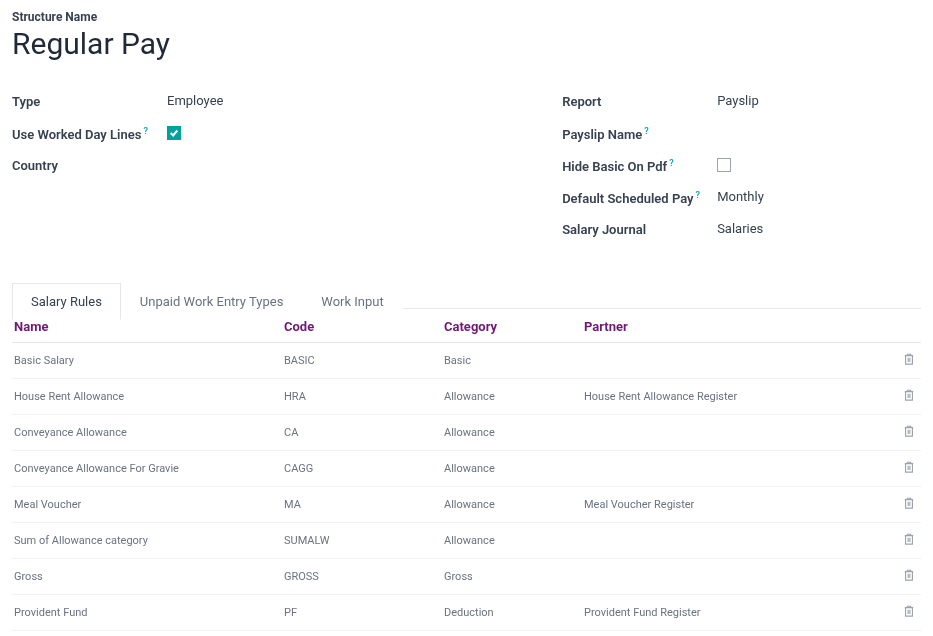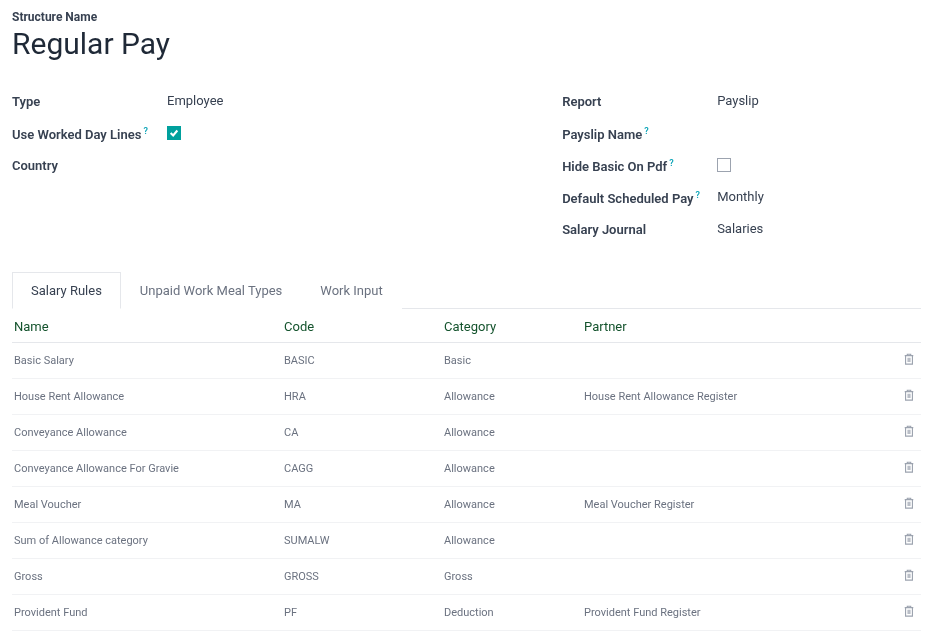--- a/index.html
+++ b/index.html
@@ -82,40 +82,40 @@
     display: flex;
   }
   .tab {
     padding: 10px 18px;
     font-size: 13px;
     color: #6b7280;
     border: 1px solid transparent;
     border-bottom: none;
     cursor: pointer;
     position: relative;
-    top: 1px;
+    top: 12px;
     background: #fff;
   }
   .tab.active {
     color: #374151;
     border-color: #e5e7eb;
     border-top: 1px solid #e5e7eb;
     border-bottom: 1px solid #fff;
   }
   
   table.rules {
     width: 100%;
     border-collapse: collapse;
     margin-top: 0;
   }
   table.rules th {
     text-align: left;
     font-size: 13px;
-    font-weight: 400;
-    color: #14532d;
+    font-weight: 700;
+    color: #701a75;
     padding: 10px 6px 8px 2px;
     border-bottom: 1px solid #e5e7eb;
   }
   table.rules td {
     font-size: 11px;
     color: #6b7280;
     padding: 9px 6px 9px 2px;
     border-bottom: 1px solid #f1f2f4;
     vertical-align: middle;
   }
@@ -193,21 +193,21 @@
     </div>
     <div class="form-row">
       <div class="label">Salary Journal</div>
       <div class="value">Salaries</div>
     </div>
   </div>
 </div>
 
 <div class="tabs" id="tabs-container">
     <div class="tab active">Salary Rules</div>
-    <div class="tab">Unpaid Work Meal Types</div>
+    <div class="tab">Unpaid Work Entry Types</div>
     <div class="tab">Work Input</div>
   </div>
 
 <table class="rules">
   <thead>
     <tr>
       <th class="col-name">Name</th>
       <th class="col-code">Code</th>
       <th class="col-cat">Category</th>
       <th class="col-partner">Partner</th>

